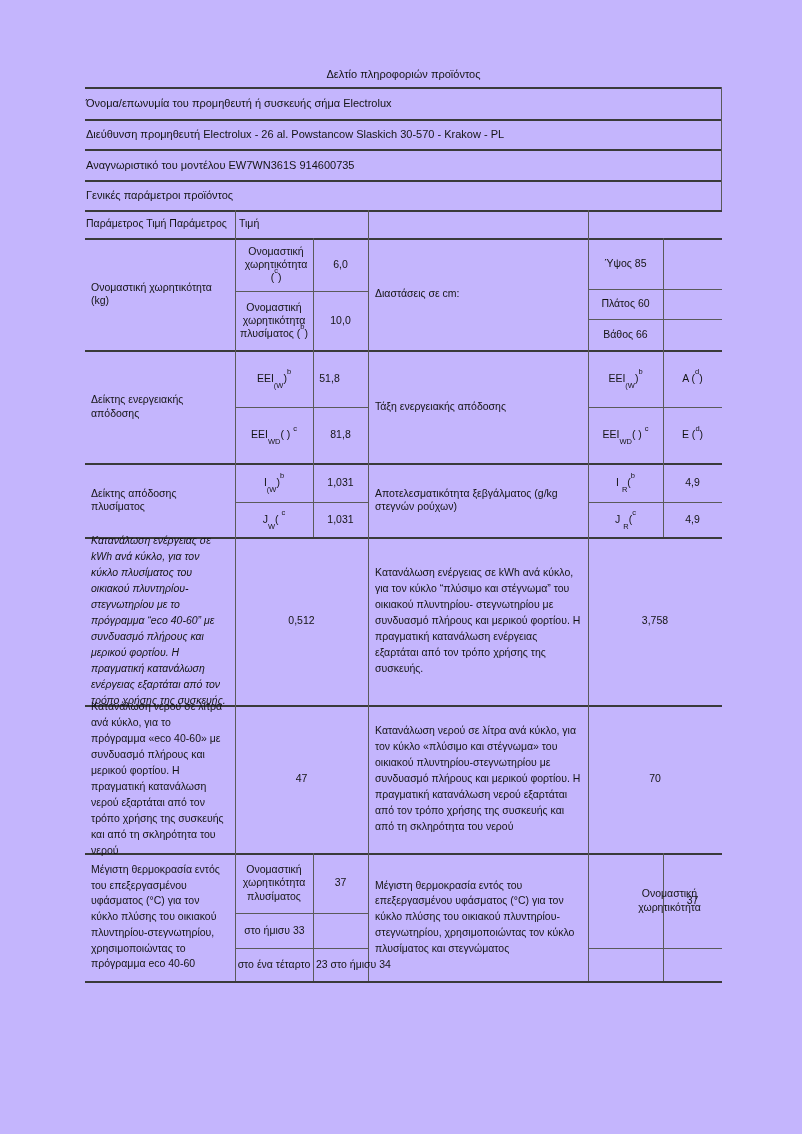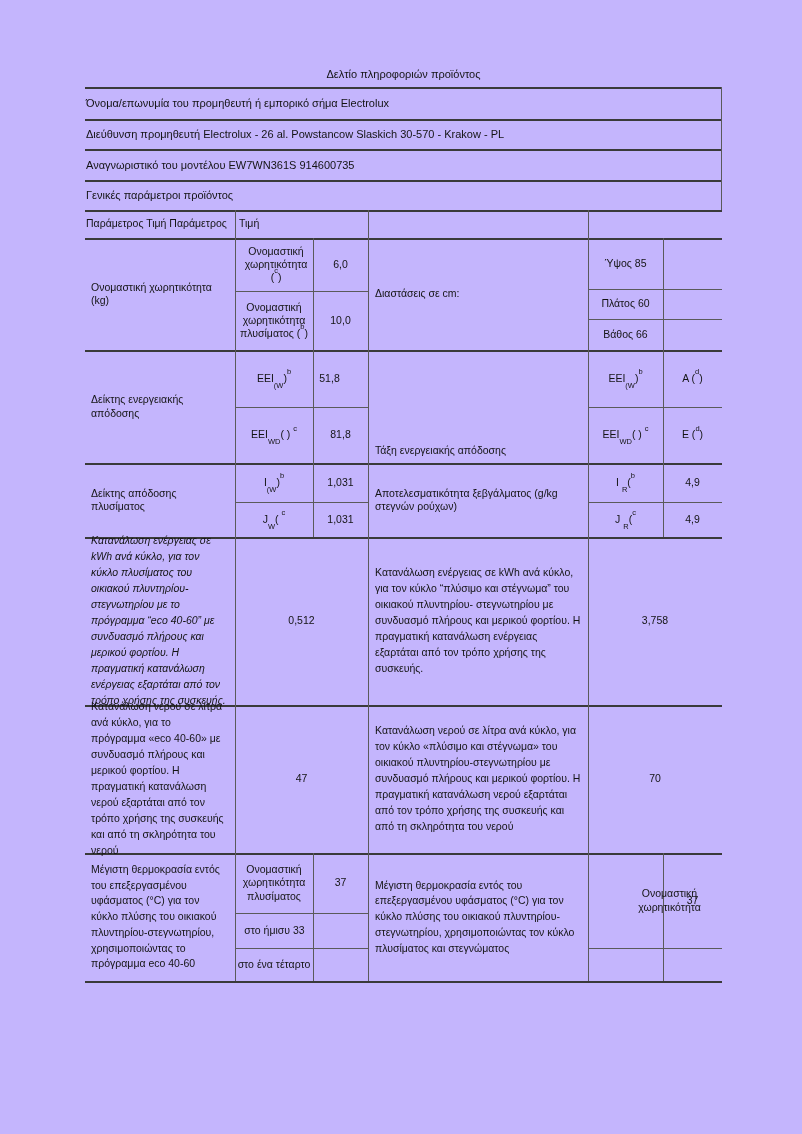--- a/index.html
+++ b/index.html
@@ -20,21 +20,21 @@
   sub{font-size:7.5px;position:relative;top:0.35em;line-height:0;}
 </style>
 </head>
 <body>
 
 <div class="page">
 
   <div class="c ttl hdr" style="left:85px;top:62px;width:637px;height:25px;">Δελτίο πληροφοριών προϊόντος</div>
   <div class="hl" style="left:85px;top:87px;width:637px;"></div>
 
-  <div class="c hdr" style="left:86px;top:89px;width:634px;height:30px;">Όνομα/επωνυμία του προμηθευτή ή εμπορικό σήμα Electrolux</div>
+  <div class="c hdr" style="left:86px;top:89px;width:634px;height:30px;">Όνομα/επωνυμία του προμηθευτή ή συσκευής σήμα Electrolux</div>
   <div class="hl" style="left:85px;top:119px;width:637px;"></div>
 
   <div class="c hdr" style="left:86px;top:121px;width:634px;height:28px;">Διεύθυνση προμηθευτή Electrolux - 26 al. Powstancow Slaskich 30-570 - Krakow - PL</div>
   <div class="hl" style="left:85px;top:149px;width:637px;"></div>
 
   <div class="c hdr" style="left:86px;top:151px;width:634px;height:29px;">Αναγνωριστικό του μοντέλου EW7WN361S 914600735</div>
   <div class="hl" style="left:85px;top:180px;width:637px;"></div>
 
   <div class="c hdr" style="left:86px;top:182px;width:634px;height:28px;">Γενικές παράμετροι προϊόντος</div>
 
@@ -87,21 +87,21 @@
 
   <div class="c cl" style="left:86px;top:350px;width:147px;height:113px;">Δείκτης ενεργειακής απόδοσης</div>
   <div class="c cc" style="left:236px;top:350px;width:76px;height:57px;">
       <span><span>EEI</span><sub>(W</sub><span>)</span><sup>b</sup></span>
     </div>
   <div class="c cc" style="left:303px;top:350px;width:53px;height:57px;">51,8</div>
   <div class="c cc" style="left:236px;top:407px;width:76px;height:56px;">
       <span><span>EEI</span><sub>WD</sub><span>( ) </span><sup>c</sup></span>
     </div>
   <div class="c cc" style="left:314px;top:407px;width:53px;height:56px;">81,8</div>
-  <div class="c cl" style="left:370px;top:350px;width:216px;height:113px;margin-top:44px;">Τάξη ενεργειακής απόδοσης</div>
+  <div class="c cl" style="left:370px;top:350px;width:216px;height:113px;">Τάξη ενεργειακής απόδοσης</div>
   <div class="c cc" style="left:589px;top:350px;width:73px;height:57px;">
       <span><span>EEI</span><sub>(W</sub><span>)</span><sup>b</sup></span>
     </div>
   <div class="c cc" style="left:664px;top:350px;width:57px;height:57px;">
       <span><span>A (</span><sup>d</sup><span>)</span></span>
     </div>
   <div class="c cc" style="left:589px;top:407px;width:73px;height:56px;">
       <span><span>EEI</span><sub>WD</sub><span>( ) </span><sup>c</sup></span>
     </div>
   <div class="c cc" style="left:664px;top:407px;width:57px;height:56px;">
@@ -135,17 +135,18 @@
   <div class="c cl lh" style="left:86px;top:705px;width:147px;height:148px;">Κατανάλωση νερού σε λίτρα ανά κύκλο, για το πρόγραμμα «eco 40-60» με συνδυασμό πλήρους και μερικού φορτίου. Η πραγματική κατανάλωση νερού εξαρτάται από τον τρόπο χρήσης της συσκευής και από τη σκληρότητα του νερού</div>
   <div class="c cc" style="left:236px;top:705px;width:131px;height:148px;">47</div>
   <div class="c cl lh" style="left:370px;top:705px;width:216px;height:148px;">Κατανάλωση νερού σε λίτρα ανά κύκλο, για τον κύκλο «πλύσιμο και στέγνωμα» του οικιακού πλυντηρίου-στεγνωτηρίου με συνδυασμό πλήρους και μερικού φορτίου. Η πραγματική κατανάλωση νερού εξαρτάται από τον τρόπο χρήσης της συσκευής και από τη σκληρότητα του νερού</div>
   <div class="c cc" style="left:589px;top:705px;width:132px;height:148px;">70</div>
 
   <div class="c cl lh" style="left:86px;top:853px;width:147px;height:128px;line-height:1.5;">Μέγιστη θερμοκρασία εντός του επεξεργασμένου υφάσματος (°C) για τον κύκλο πλύσης του οικιακού πλυντηρίου-στεγνωτηρίου, χρησιμοποιώντας το πρόγραμμα eco 40-60</div>
   <div class="c cc" style="left:236px;top:853px;width:76px;height:60px;">Ονομαστική χωρητικότητα πλυσίματος</div>
   <div class="c cc" style="left:314px;top:853px;width:53px;height:60px;">37</div>
   <div class="c cc nw" style="left:236px;top:913px;width:77px;height:35px;">στο ήμισυ 33</div>
   <div class="c cc" style="left:236px;top:948px;width:76px;height:33px;">στο ένα τέταρτο</div>
+  <div class="c nw" style="left:316px;top:948px;width:120px;height:33px;">23 στο ήμισυ 34</div>
   <div class="c cl" style="left:370px;top:853px;width:216px;height:128px;line-height:1.5;">Μέγιστη θερμοκρασία εντός του επεξεργασμένου υφάσματος (°C) για τον κύκλο πλύσης του οικιακού πλυντηρίου-στεγνωτηρίου, χρησιμοποιώντας τον κύκλο πλυσίματος και στεγνώματος</div>
   <div class="c cc" style="left:589px;top:853px;width:73px;height:95px;margin-left:44px;">Ονομαστική χωρητικότητα</div>
   <div class="c cc" style="left:664px;top:853px;width:57px;height:95px;">37</div>
 
 </div>
 
 </body></html>

